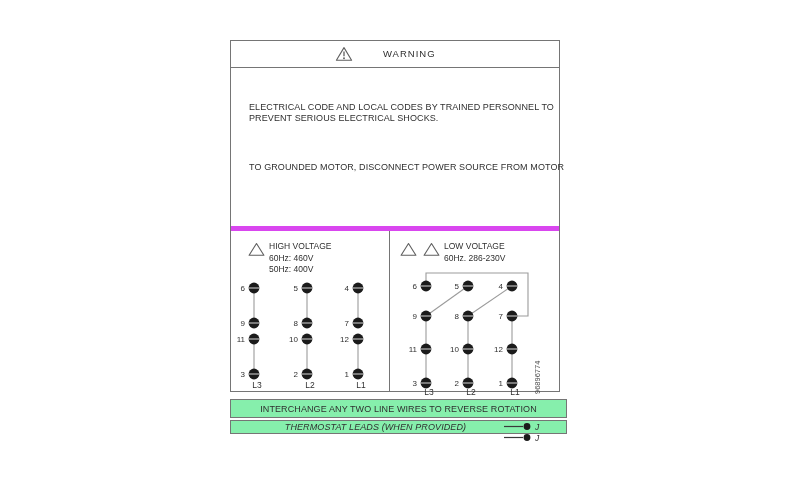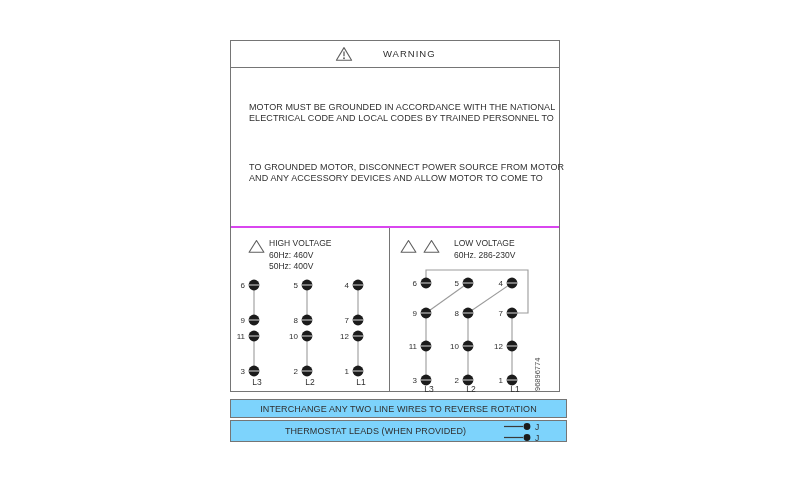--- a/index.html
+++ b/index.html
@@ -11,39 +11,39 @@
 
   .warning-row { position:absolute; left:0; right:0; top:0; height:27px; border-bottom:1px solid #757575; }
   .warn-tri { position:absolute; left:104px; top:5px; }
   .warn-text { position:absolute; left:152px; top:7px; font-size:9.5px; letter-spacing:1px; color:#2f2f2f; }
 
   .para { position:absolute; left:18px; }
   .para div { font-size:9px; line-height:11px; color:#2f2f2f; white-space:nowrap; letter-spacing:0.1px; }
   .p1 { top:61px; }
   .p2 { top:121px; }
 
-  .wiring { position:absolute; left:0; right:0; top:185px; bottom:0; border-top:2px solid #d946ef; display:flex;text-decoration:underline; }
+  .wiring { position:absolute; left:0; right:0; top:185px; bottom:0; border-top:5px solid #d946ef; display:flex;text-decoration:underline; }
   .hv-panel { width:158px; position:relative; }
   .lv-panel { flex:1; position:relative; border-left:1px solid #757575; }
 
   .sec-head { position:absolute; top:10px; left:0; right:0; z-index:2; }
   .tris { position:absolute; top:1px; display:flex; gap:6px; }
   .hv-panel .tris { left:17px; }
   .lv-panel .tris { left:10px; }
   .sec-titles { position:absolute; top:0; }
   .hv-panel .sec-titles { left:38px; }
-  .lv-panel .sec-titles { left:64px; }
+  .lv-panel .sec-titles { left:54px; }
   .sec-titles div { font-size:8.5px; line-height:11.5px; color:#2f2f2f; white-space:nowrap; }
 
   .term-svg { position:absolute; left:0; top:0; }
 
-  .row-box { position:absolute; left:230px; border:1px solid #757575; background:#7dd3fc;
+  .row-box { position:absolute; left:230px; border:1px solid #757575; background:#86efac;
              display:flex; align-items:center; justify-content:center; }
   .interchange { top:399px; width:337px; height:19px; }
-  .thermostat  { top:420px; width:337px; height:22px; }
+  .thermostat  { top:420px; width:337px; height:14px;font-style:italic; }
   .row-box span { font-size:9px; color:#2f2f2f; white-space:nowrap; letter-spacing:0.1px; }
   .thermostat span { margin-right:46px; }
   .leads-svg { position:absolute; right:4px; top:0; }
 
   svg text { font-family:"Liberation Sans", sans-serif; }
 </style>
 </head>
 <body>
 
 <div class="page">
@@ -53,26 +53,25 @@
     <div class="warning-row">
       <svg class="warn-tri" width="18" height="16" viewBox="0 0 18 16">
         <path d="M9 1.6 L16.6 14.2 L1.4 14.2 Z" fill="none" stroke="#5f5f5f" stroke-width="1.1" stroke-linejoin="round"></path>
         <line x1="9" y1="5.6" x2="9" y2="10.2" stroke="#5f5f5f" stroke-width="1.3"></line>
         <circle cx="9" cy="12.3" r="0.95" fill="#5f5f5f"></circle>
       </svg>
       <span class="warn-text">WARNING</span>
     </div>
 
     <div class="para p1">
-        <div>MOTOR MUST BE GROUNDED IN ACCORDANCE WITH THE NATIONAL</div>
         <div>ELECTRICAL CODE AND LOCAL CODES BY TRAINED PERSONNEL TO</div>
+        <div>PREVENT SERIOUS ELECTRICAL SHOCKS.</div>
       </div>
     <div class="para p2">
         <div>TO GROUNDED MOTOR, DISCONNECT POWER SOURCE FROM MOTOR</div>
-        <div>AND ANY ACCESSORY DEVICES AND ALLOW MOTOR TO COME TO</div>
       </div>
 
     <div class="wiring">
 
       <div class="hv-panel">
         <div class="sec-head">
           <span class="tris">
               <svg width="17" height="15" viewBox="0 0 17 15">
                 <path d="M8.5 1.5 L15.9 13.3 L1.1 13.3 Z" fill="none" stroke="#5f5f5f" stroke-width="1.1" stroke-linejoin="round"></path>
               </svg>

